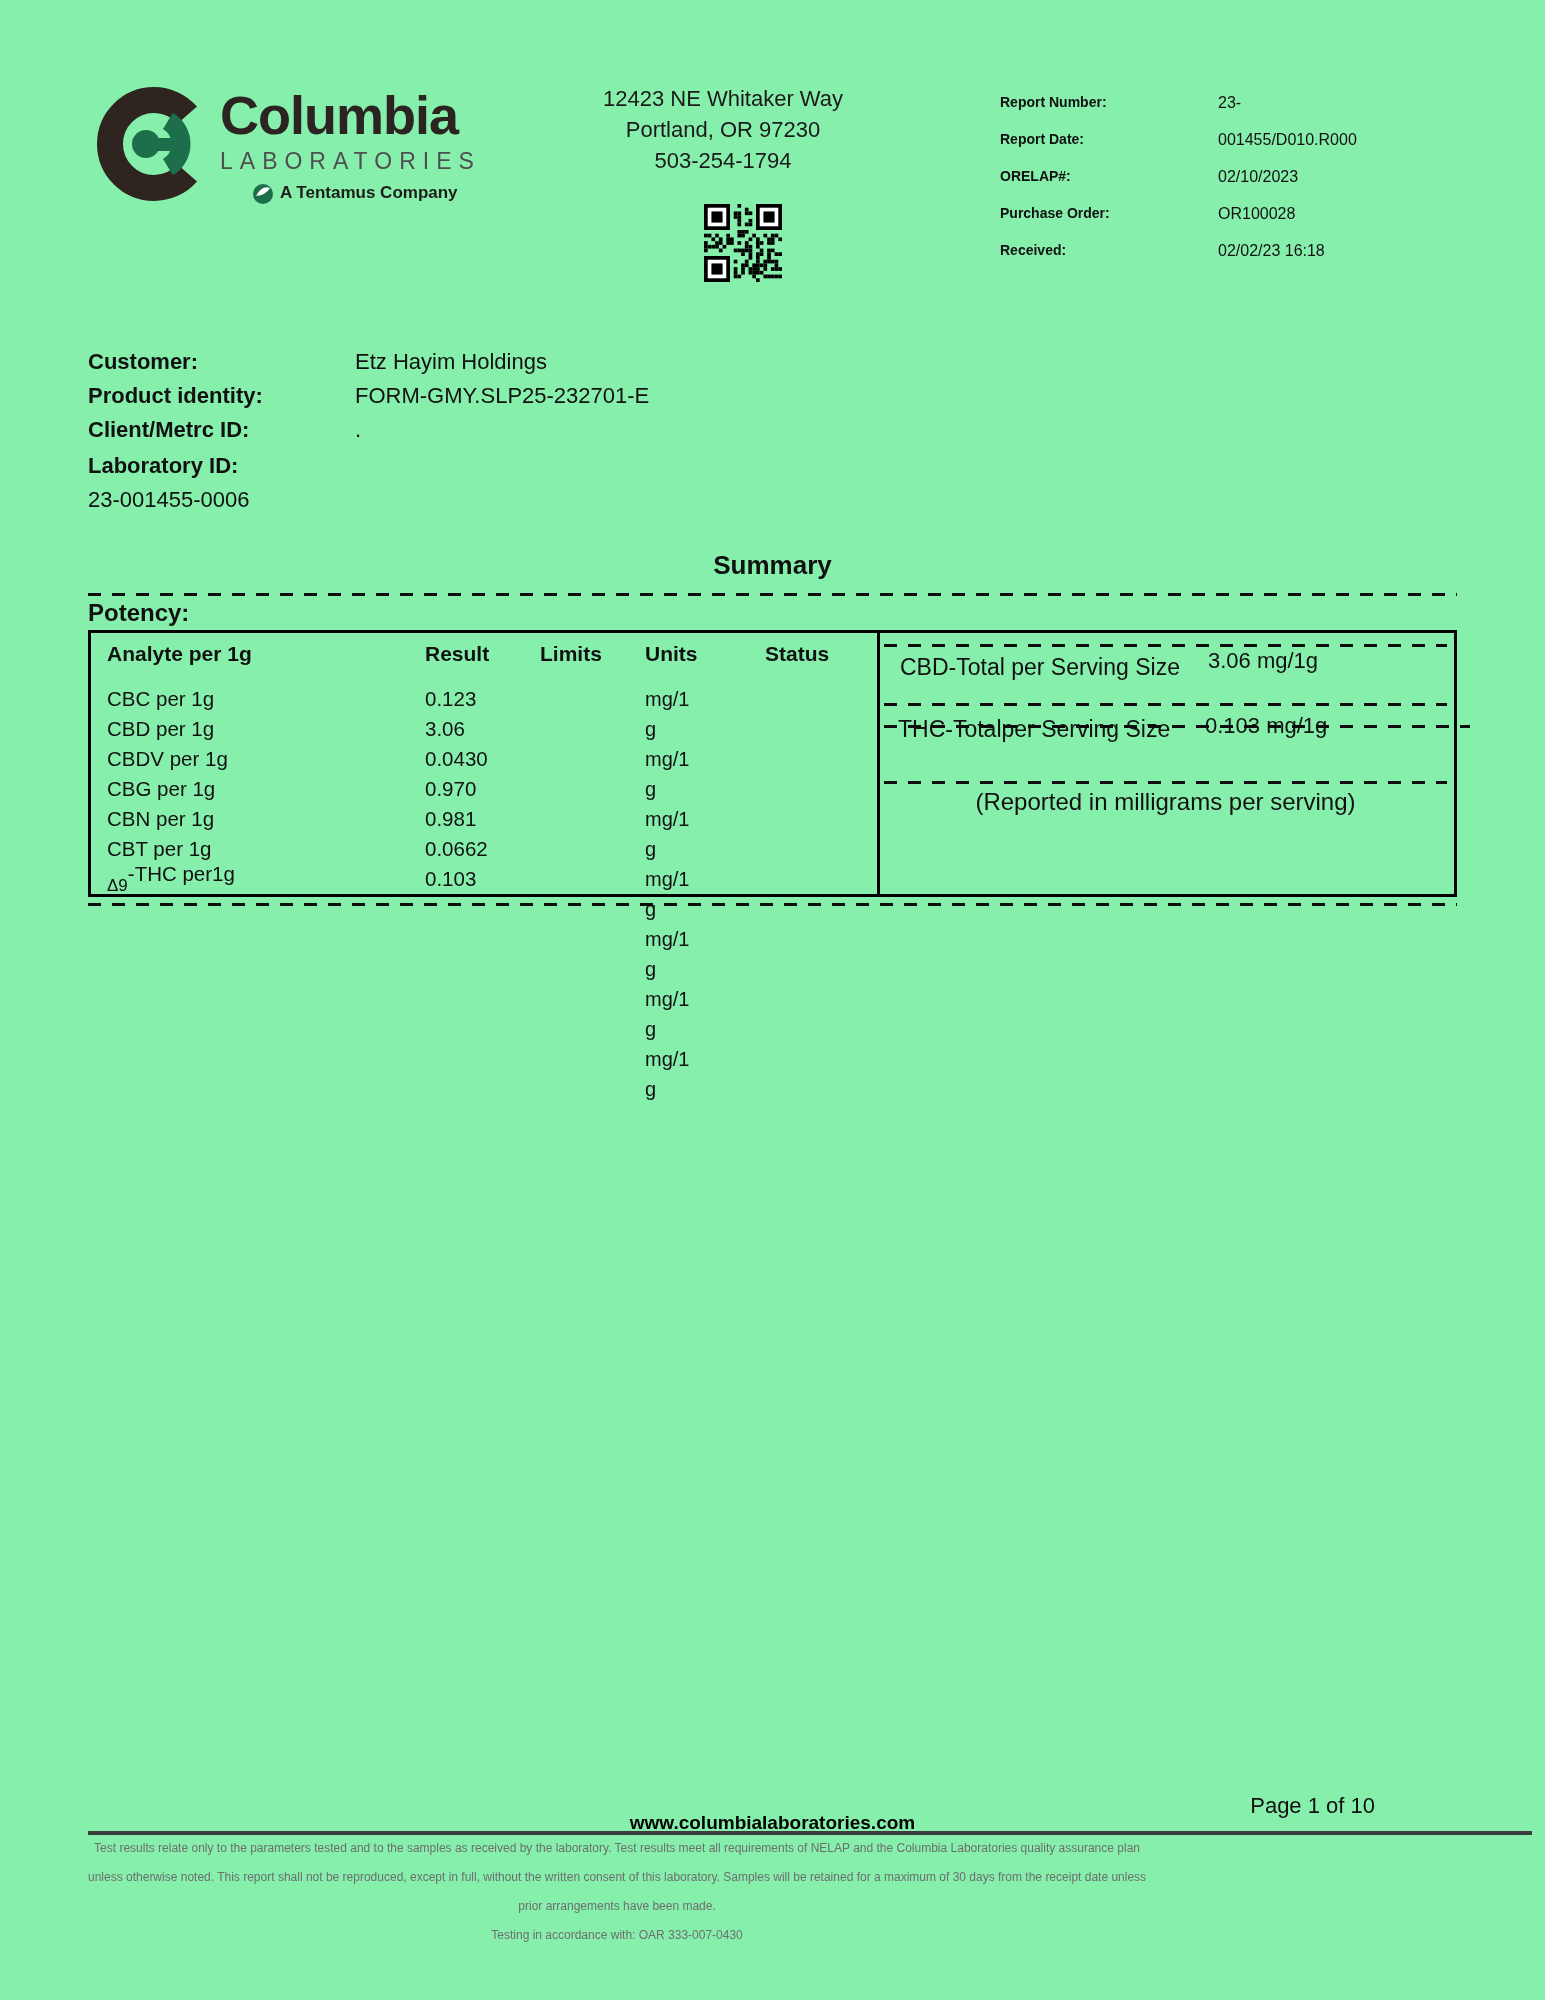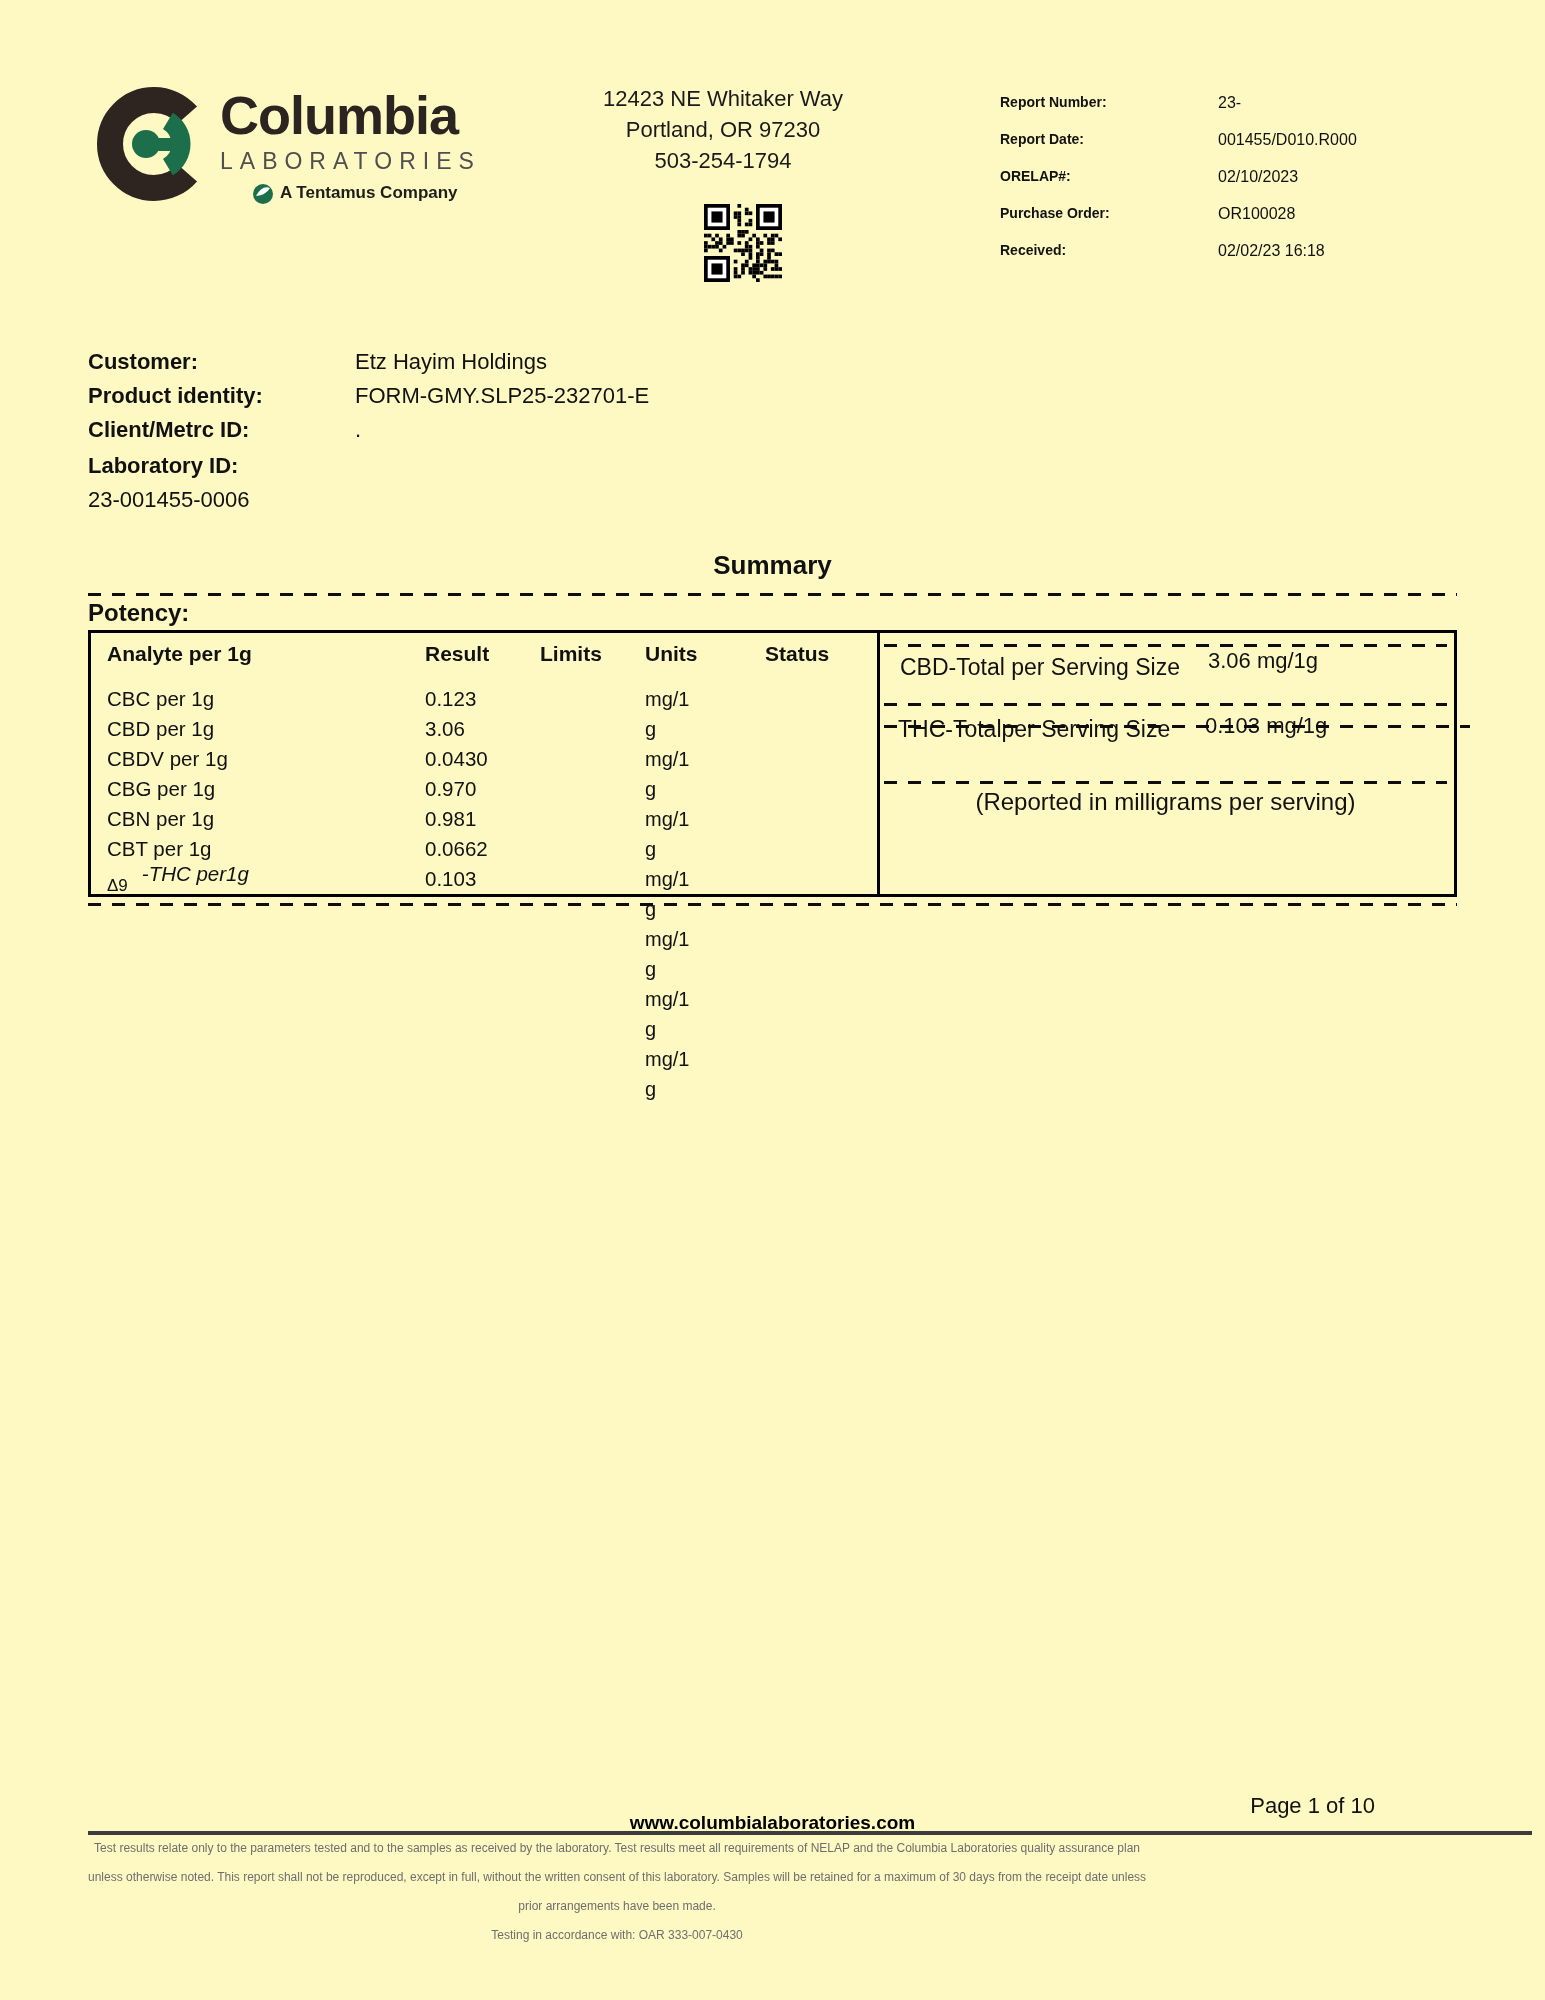--- a/index.html
+++ b/index.html
@@ -1,19 +1,19 @@
 <!DOCTYPE html>
 <html><head>
 <meta charset="utf-8">
 <style>
   html,body{margin:0;padding:0;background:#ffffff;}
   .page{
     position:relative;
     width:1545px;height:2000px;
-    background:#fef9c3;
+    background:#86efac;
     font-family:"Liberation Sans","DejaVu Sans",sans-serif;
     color:#111;
     overflow:hidden;
   }
   .abs{position:absolute;}
 
   
   .brand-name{
     font-size:54px;font-weight:bold;color:#2b2420;letter-spacing:-1px;line-height:1;
   }
@@ -38,21 +38,21 @@
   
   .summary-title{width:100%;text-align:center;font-size:26px;font-weight:bold;}
   .dashline{height:3px;background:repeating-linear-gradient(90deg,#0d0d0d 0 13px,transparent 13px 24px);}
   .potency-label{font-size:24px;font-weight:bold;}
   .potency-box{border:3px solid #000;}
   .vdivider{width:3px;background:#000;}
   .th{font-weight:bold;font-size:21px;}
   .cellcol .cell{height:30px;line-height:30px;font-size:20.5px;white-space:nowrap;}
   .units-col{width:46px;font-size:20px;line-height:30px;word-break:break-all;overflow-wrap:anywhere;z-index:6;}
   .dsub{font-size:17px;position:relative;top:5px;}
-  .dsup{position:relative;top:-5px;margin-left:14px;font-style:italic;}
+  .dsup{position:relative;top:-5px;margin-left:0;}
   .total-label{font-size:23px;white-space:nowrap;}
   .total-value{font-size:22px;white-space:nowrap;}
   .totals-note{font-size:24px;text-align:center;}
 
   
   .page-num{font-size:22px;text-align:right;}
   .website{width:100%;text-align:center;font-size:19px;font-weight:bold;color:#000;}
   .footer-rule{height:4px;background:#3c3c3c;}
   .disclaimer{font-size:12px;line-height:29px;color:#6e6e6e;white-space:nowrap;text-align:center;}
   .z5{z-index:5;}

